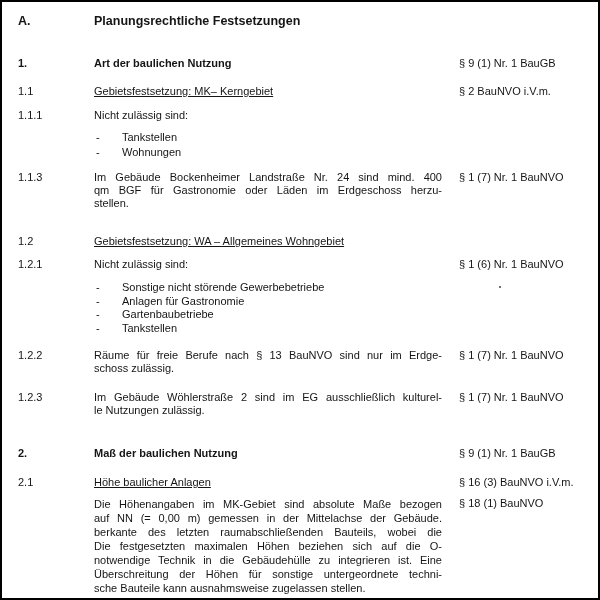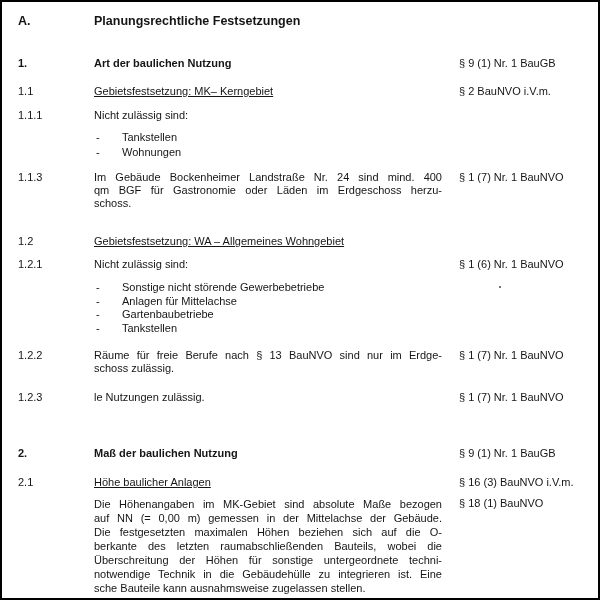--- a/index.html
+++ b/index.html
@@ -84,21 +84,21 @@
         </div>
       </div>
     </div>
   </div>
 
   <div class="row" style="top:169px">
     <span class="num">1.1.3</span>
     <div class="txt">
       <div class="jl">Im Gebäude Bockenheimer Landstraße Nr. 24 sind mind. 400</div>
       <div class="jl">qm BGF für Gastronomie oder Läden im Erdgeschoss herzu-</div>
-      <div class="ll">schoss.</div>
+      <div class="ll">stellen.</div>
     </div>
     <div class="refs">
       <div class="ref">§ 1 (7) Nr. 1 BauNVO</div>
     </div>
   </div>
 
   <div class="row" style="top:233px">
     <span class="num">1.2</span>
     <div class="txt">
         <div class="ul">Gebietsfestsetzung: WA – Allgemeines Wohngebiet</div>
@@ -109,21 +109,21 @@
     <span class="num">1.2.1</span>
     <div class="txt">
       <div>Nicht zulässig sind:</div>
       <div class="bullets b2">
         <div class="bullet">
           <span class="dash">-</span>
           <span>Sonstige nicht störende Gewerbebetriebe</span>
         </div>
         <div class="bullet">
           <span class="dash">-</span>
-          <span>Anlagen für Mittelachse</span>
+          <span>Anlagen für Gastronomie</span>
         </div>
         <div class="bullet">
           <span class="dash">-</span>
           <span>Gartenbaubetriebe</span>
         </div>
         <div class="bullet">
           <span class="dash">-</span>
           <span>Tankstellen</span>
         </div>
       </div>
@@ -142,20 +142,21 @@
       <div class="ll">schoss zulässig.</div>
     </div>
     <div class="refs">
       <div class="ref">§ 1 (7) Nr. 1 BauNVO</div>
     </div>
   </div>
 
   <div class="row" style="top:389px">
     <span class="num">1.2.3</span>
     <div class="txt">
+      <div class="jl">Im Gebäude Wöhlerstraße 2 sind im EG ausschließlich kulturel-</div>
       <div class="ll">le Nutzungen zulässig.</div>
     </div>
     <div class="refs">
       <div class="ref">§ 1 (7) Nr. 1 BauNVO</div>
     </div>
   </div>
 
   <div class="row" style="top:445px">
     <span class="num bold">2.</span>
     <div class="txt">
@@ -166,24 +167,24 @@
     </div>
   </div>
 
   <div class="row" style="top:474px">
     <span class="num">2.1</span>
     <div class="txt">
       <div class="ul">Höhe baulicher Anlagen</div>
       <div class="body-par">
         <div class="jl">Die Höhenangaben im MK-Gebiet sind absolute Maße bezogen</div>
         <div class="jl">auf NN (= 0,00 m) gemessen in der Mittelachse der Gebäude.</div>
+        <div class="jl">berkante des letzten raumabschließenden Bauteils, wobei die</div>
         <div class="jl">Die festgesetzten maximalen Höhen beziehen sich auf die O-</div>
-        <div class="jl">berkante des letzten raumabschließenden Bauteils, wobei die</div>
+        <div class="jl">notwendige Technik in die Gebäudehülle zu integrieren ist. Eine</div>
         <div class="jl">Überschreitung der Höhen für sonstige untergeordnete techni-</div>
-        <div class="jl">notwendige Technik in die Gebäudehülle zu integrieren ist. Eine</div>
         <div class="ll">sche Bauteile kann ausnahmsweise zugelassen stellen.</div>
       </div>
     </div>
     <div class="refs">
       <div class="ref">§ 16 (3) BauNVO i.V.m.</div>
       <div class="ref">§ 18 (1) BauNVO</div>
     </div>
   </div>
 
 </div>

